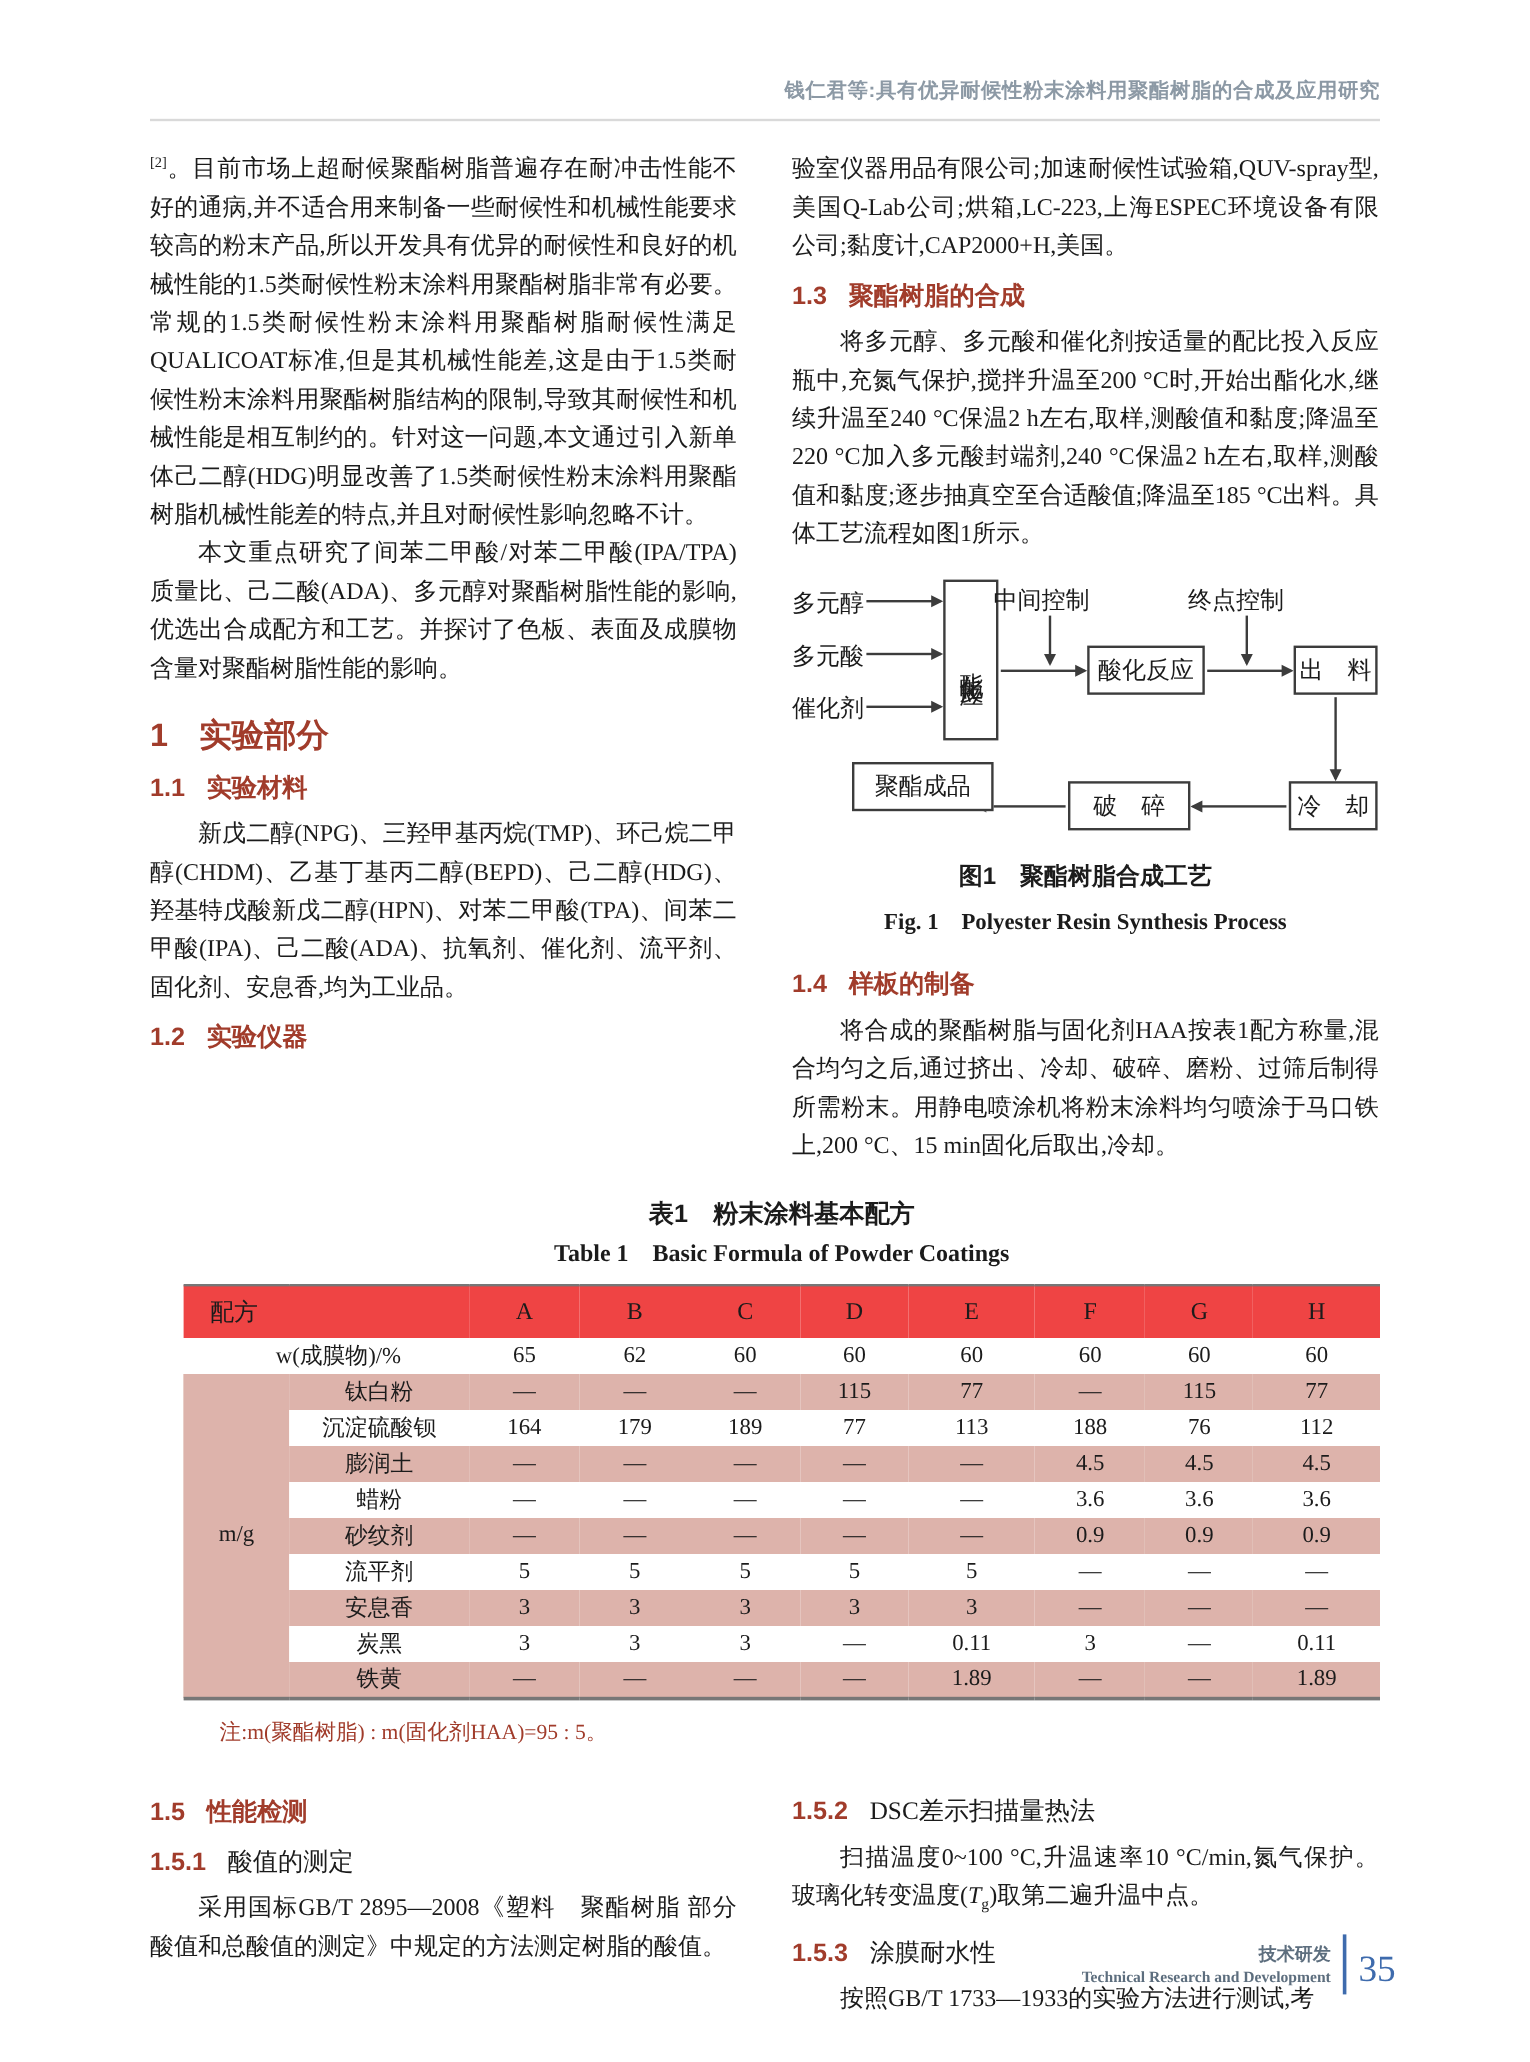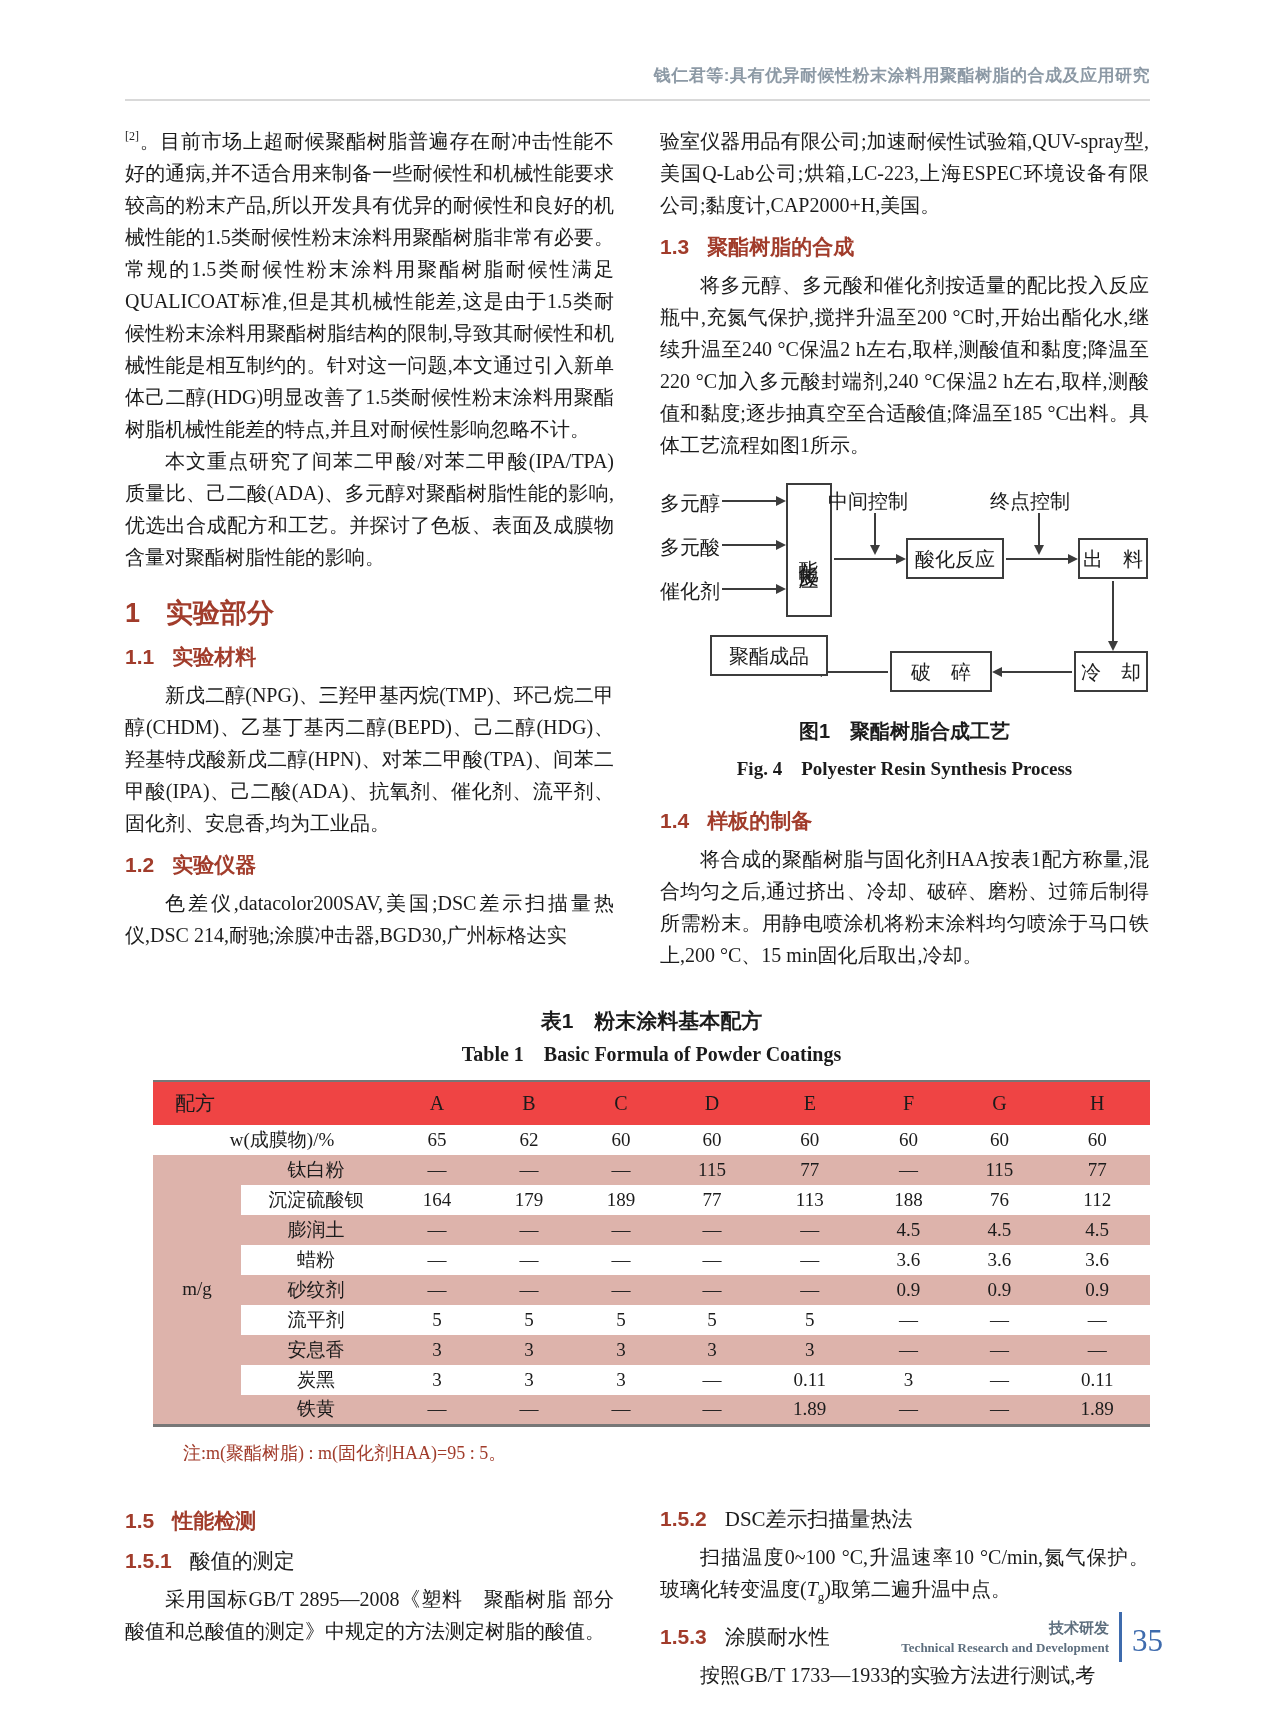--- a/index.html
+++ b/index.html
@@ -50,21 +50,21 @@
     border-right: 10px solid #3c3c3c; border-top: 5px solid transparent; border-bottom: 5px solid transparent; }
   .arrow-down { position: absolute; width: 0; border-left: 2px solid #3c3c3c; }
   .arrow-down::after { content: ""; position: absolute; left: -6px; bottom: -2px; width: 0; height: 0;
     border-top: 10px solid #3c3c3c; border-left: 5px solid transparent; border-right: 5px solid transparent; }
 
   .fig-cap-cn { text-align: center; font-family: "Liberation Sans", "DejaVu Sans", sans-serif;
                 font-weight: bold; font-size: 20px; margin-top: 6px; }
   .fig-cap-en { text-align: center; font-weight: bold; font-size: 19px; margin-top: 6px; }
 
   
-  .table-sec { margin-top: 36px; padding-left: 28px; }
+  .table-sec { margin-top: 26px; padding-left: 28px; }
   .tbl-title-cn { text-align: center; font-family: "Liberation Sans", "DejaVu Sans", sans-serif;
                   font-weight: bold; font-size: 21px; }
   .tbl-title-en { text-align: center; font-weight: bold; font-size: 20px; margin-top: 6px; }
   table.formula { width: 100%; border-collapse: collapse; margin-top: 12px; font-size: 19px;
                   border-top: 2px solid #777; border-bottom: 3px solid #777; }
   table.formula td { text-align: center; padding: 0 2px; }
   tr.thead { background: #ef4444; height: 44px; }
   tr.thead td { font-size: 20px; }
   td.hdr-label { text-align: left !important; padding-left: 22px !important; width: 238px; }
   tr.datarow { height: 30px; }
@@ -100,21 +100,20 @@
       <div class="col">
         <p class="para"><sup class="sup">[2]</sup><span>。目前市场上超耐候聚酯树脂普遍存在耐冲击性能不好的通病,并不适合用来制备一些耐候性和机械性能要求较高的粉末产品,所以开发具有优异的耐候性和良好的机械性能的1.5类耐候性粉末涂料用聚酯树脂非常有必要。常规的1.5类耐候性粉末涂料用聚酯树脂耐候性满足QUALICOAT标准,但是其机械性能差,这是由于1.5类耐候性粉末涂料用聚酯树脂结构的限制,导致其耐候性和机械性能是相互制约的。针对这一问题,本文通过引入新单体己二醇(HDG)明显改善了1.5类耐候性粉末涂料用聚酯树脂机械性能差的特点,并且对耐候性影响忽略不计。</span></p>
         <p class="para indent">本文重点研究了间苯二甲酸/对苯二甲酸(IPA/TPA)质量比、己二酸(ADA)、多元醇对聚酯树脂性能的影响,优选出合成配方和工艺。并探讨了色板、表面及成膜物含量对聚酯树脂性能的影响。</p>
 
         <div class="h1"><span class="num">1</span><span>实验部分</span></div>
 
         <div class="h2"><span class="num">1.1</span><span>实验材料</span></div>
         <p class="para indent">新戊二醇(NPG)、三羟甲基丙烷(TMP)、环己烷二甲醇(CHDM)、乙基丁基丙二醇(BEPD)、己二醇(HDG)、羟基特戊酸新戊二醇(HPN)、对苯二甲酸(TPA)、间苯二甲酸(IPA)、己二酸(ADA)、抗氧剂、催化剂、流平剂、固化剂、安息香,均为工业品。</p>
 
         <div class="h2"><span class="num">1.2</span><span>实验仪器</span></div>
-        <p class="para indent">色差仪,datacolor200SAV,美国;DSC差示扫描量热仪,DSC 214,耐驰;涂膜冲击器,BGD30,广州标格达实</p>
       </div>
 
       <div class="col">
         <p class="para">验室仪器用品有限公司;加速耐候性试验箱,QUV-spray型,美国Q-Lab公司;烘箱,LC-223,上海ESPEC环境设备有限公司;黏度计,CAP2000+H,美国。</p>
 
         <div class="h2"><span class="num">1.3</span><span>聚酯树脂的合成</span></div>
         <p class="para indent">将多元醇、多元酸和催化剂按适量的配比投入反应瓶中,充氮气保护,搅拌升温至200 °C时,开始出酯化水,继续升温至240 °C保温2 h左右,取样,测酸值和黏度;降温至220 °C加入多元酸封端剂,240 °C保温2 h左右,取样,测酸值和黏度;逐步抽真空至合适酸值;降温至185 °C出料。具体工艺流程如图1所示。</p>
 
         <div class="diagram">
           <div class="d-label" style="left:0;top:4px">多元醇</div>
@@ -133,21 +132,21 @@
           <div class="arrow-down" style="left:378px;top:30px;height:40px"></div>
           <div class="d-box" style="left:418px;top:55px;width:70px;height:41px">出　料</div>
           <div class="arrow-down" style="left:452px;top:98px;height:68px"></div>
           <div class="d-box" style="left:414px;top:168px;width:74px;height:41px">冷　却</div>
           <div class="arrow-left" style="left:334px;top:188px;width:78px"></div>
           <div class="d-box" style="left:230px;top:168px;width:102px;height:41px">破　碎</div>
           <div class="arrow-left" style="left:154px;top:188px;width:74px"></div>
           <div class="d-box" style="left:50px;top:152px;width:118px;height:41px">聚酯成品</div>
         </div>
         <div class="fig-cap-cn">图1　聚酯树脂合成工艺</div>
-        <div class="fig-cap-en">Fig. 4　Polyester Resin Synthesis Process</div>
+        <div class="fig-cap-en">Fig. 1　Polyester Resin Synthesis Process</div>
 
         <div class="h2" style="margin-top:20px"><span class="num">1.4</span><span>样板的制备</span></div>
         <p class="para indent">将合成的聚酯树脂与固化剂HAA按表1配方称量,混合均匀之后,通过挤出、冷却、破碎、磨粉、过筛后制得所需粉末。用静电喷涂机将粉末涂料均匀喷涂于马口铁上,200 °C、15 min固化后取出,冷却。</p>
       </div>
     </div>
 
     <div class="table-sec">
       <div class="tbl-title-cn">表1　粉末涂料基本配方</div>
       <div class="tbl-title-en">Table 1　Basic Formula of Powder Coatings</div>
       <table class="formula">

